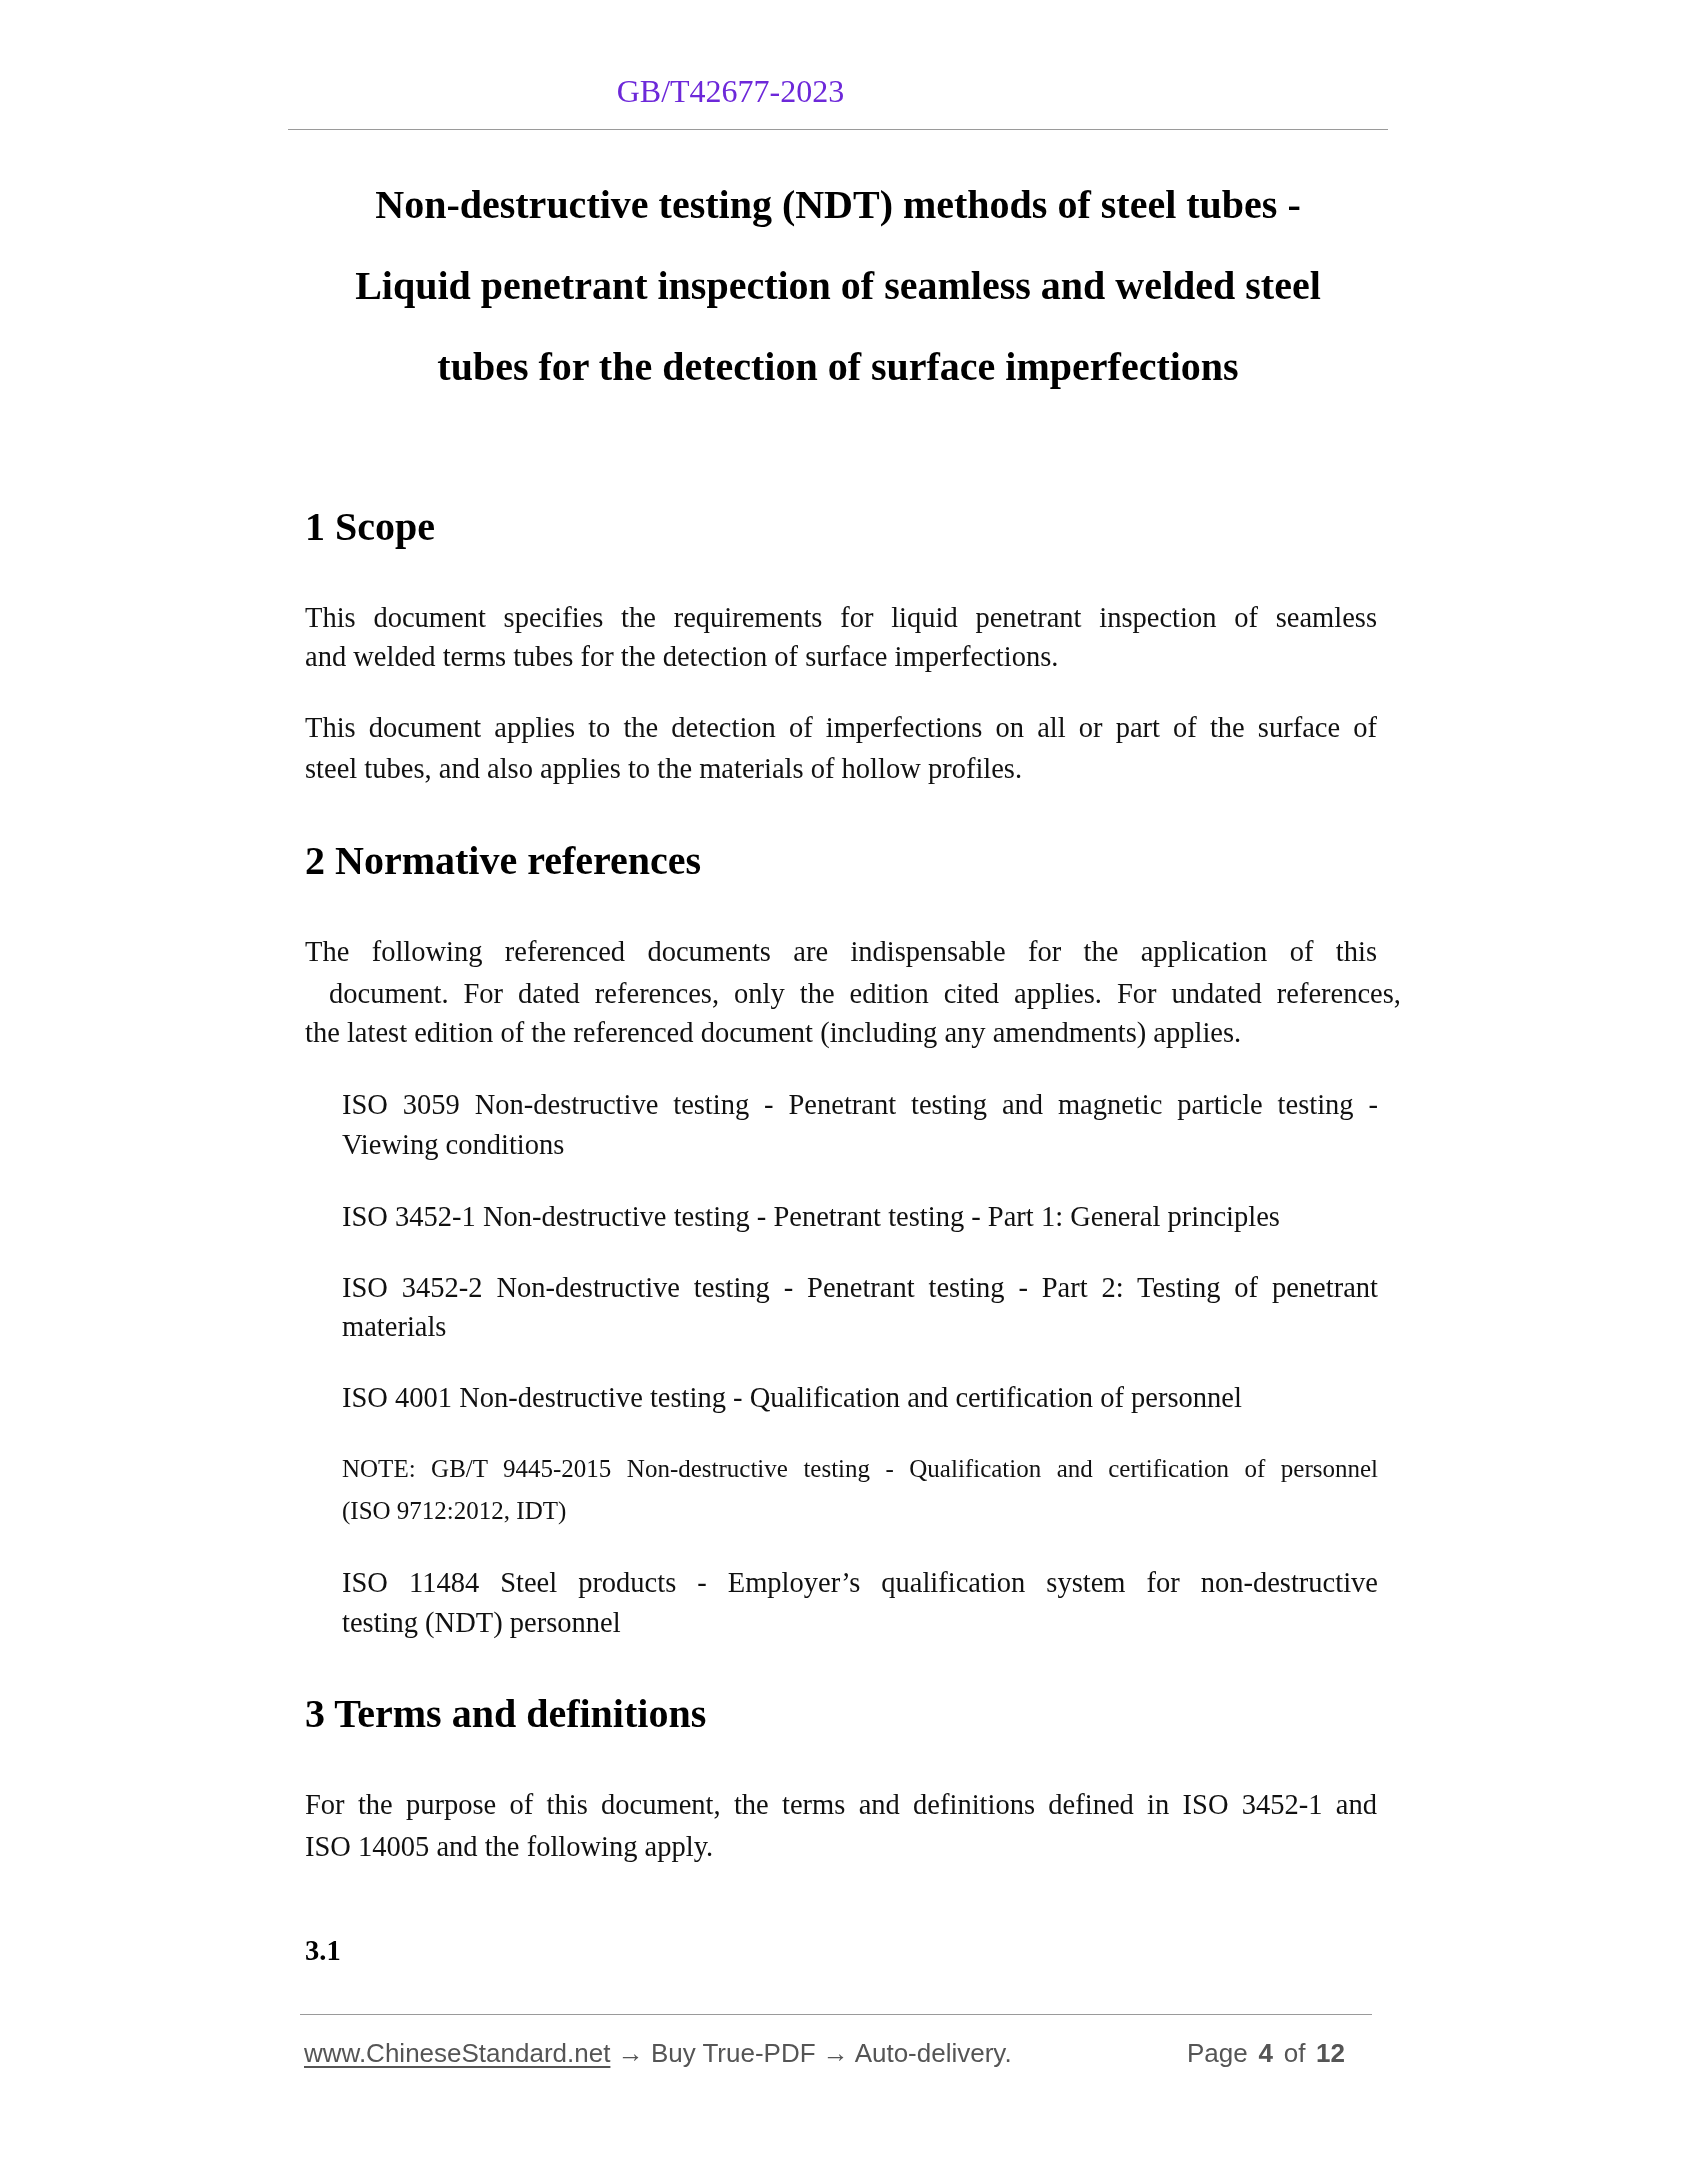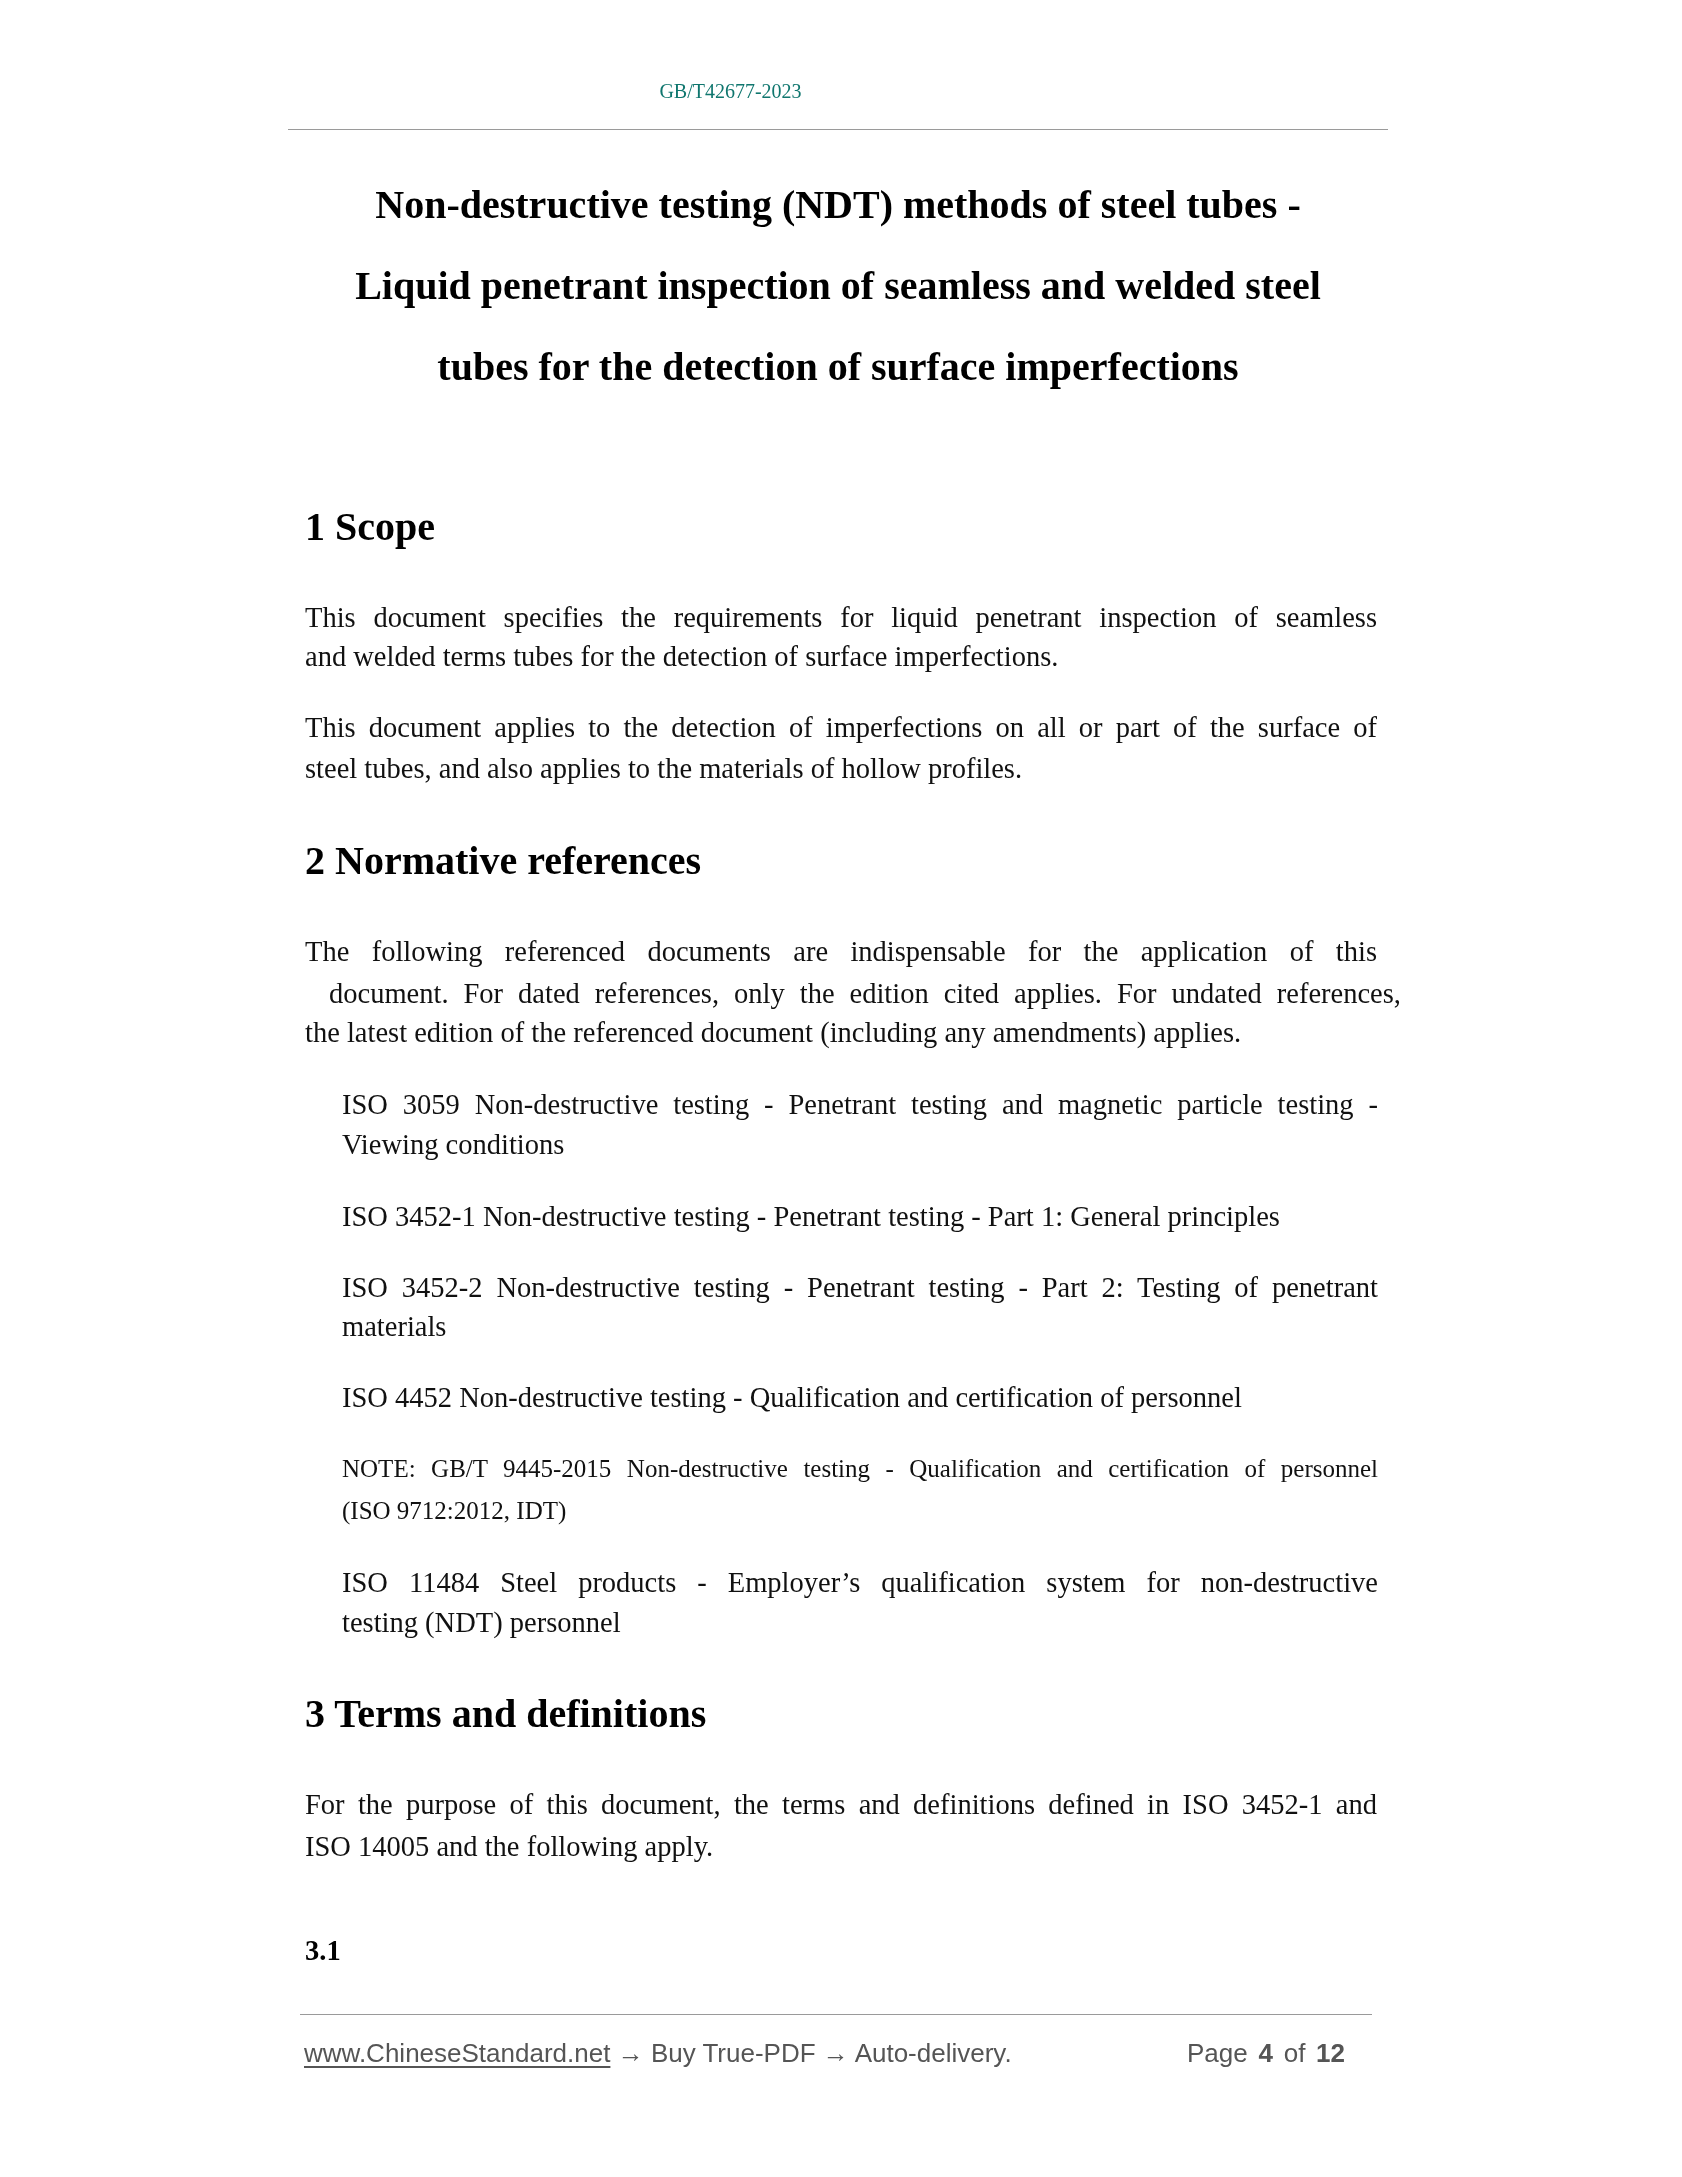--- a/index.html
+++ b/index.html
@@ -1,18 +1,18 @@
 <!DOCTYPE html>
 <html style="font-size:14px"><head>
 <meta charset="utf-8">
 <style>
   html, body { margin:0; padding:0; background:#ffffff; }
   body { width:1683px; height:2177px; position:relative; overflow:hidden; font-family:"Liberation Serif", serif; color:#111; }
   .abs { position:absolute; white-space:nowrap; }
-  .hdr { left:0; width:1461px; text-align:center; font-size:20px; line-height:35px; color:#0f766e; }
+  .hdr { left:0; width:1461px; text-align:center; font-size:32px; line-height:35px; color:#6d28d9; }
   .rule { position:absolute; height:0; border-top:1.7px solid #9a9a9a; }
   .title { left:288px; width:1100px; text-align:center; font-size:40px; line-height:52px; font-weight:bold; color:#000; }
   .h1 { left:305px; font-size:40px; line-height:52px; font-weight:bold; color:#000; }
   .ln { font-size:28.5px; line-height:40px; color:#111; }
   .body { left:305px; width:1072px; }
   .ind { left:342px; width:1036px; }
   .just { text-align:justify; text-align-last:justify; white-space:normal; }
   .note { font-size:25px; line-height:40px; }
   .sub { left:305px; font-size:28.5px; line-height:40px; font-weight:bold; color:#000;margin-top:32px; }
   .foot { font-family:"Liberation Sans", sans-serif; font-size:26px; line-height:35px; color:#555; }
@@ -51,21 +51,21 @@
       <div class="abs ln ind" style="top:1125px;">Viewing conditions</div>
     </div>
     <div>
       <div class="abs ln ind" style="top:1197px;">ISO 3452-1 Non-destructive testing - Penetrant testing - Part 1: General principles</div>
     </div>
     <div>
       <div class="abs ln ind just" style="top:1268px;">ISO 3452-2 Non-destructive testing - Penetrant testing - Part 2: Testing of penetrant</div>
       <div class="abs ln ind" style="top:1307px;">materials</div>
     </div>
     <div>
-      <div class="abs ln ind" style="top:1378px;">ISO 4452 Non-destructive testing - Qualification and certification of personnel</div>
+      <div class="abs ln ind" style="top:1378px;">ISO 4001 Non-destructive testing - Qualification and certification of personnel</div>
     </div>
     <div>
       <div class="abs ln note ind just" style="top:1449px;">NOTE: GB/T 9445-2015 Non-destructive testing - Qualification and certification of personnel</div>
       <div class="abs ln note ind" style="top:1491px;">(ISO 9712:2012, IDT)</div>
     </div>
     <div>
       <div class="abs ln ind just" style="top:1563px;">ISO 11484 Steel products - Employer’s qualification system for non-destructive</div>
       <div class="abs ln ind" style="top:1603px;">testing (NDT) personnel</div>
     </div>
   </div>

